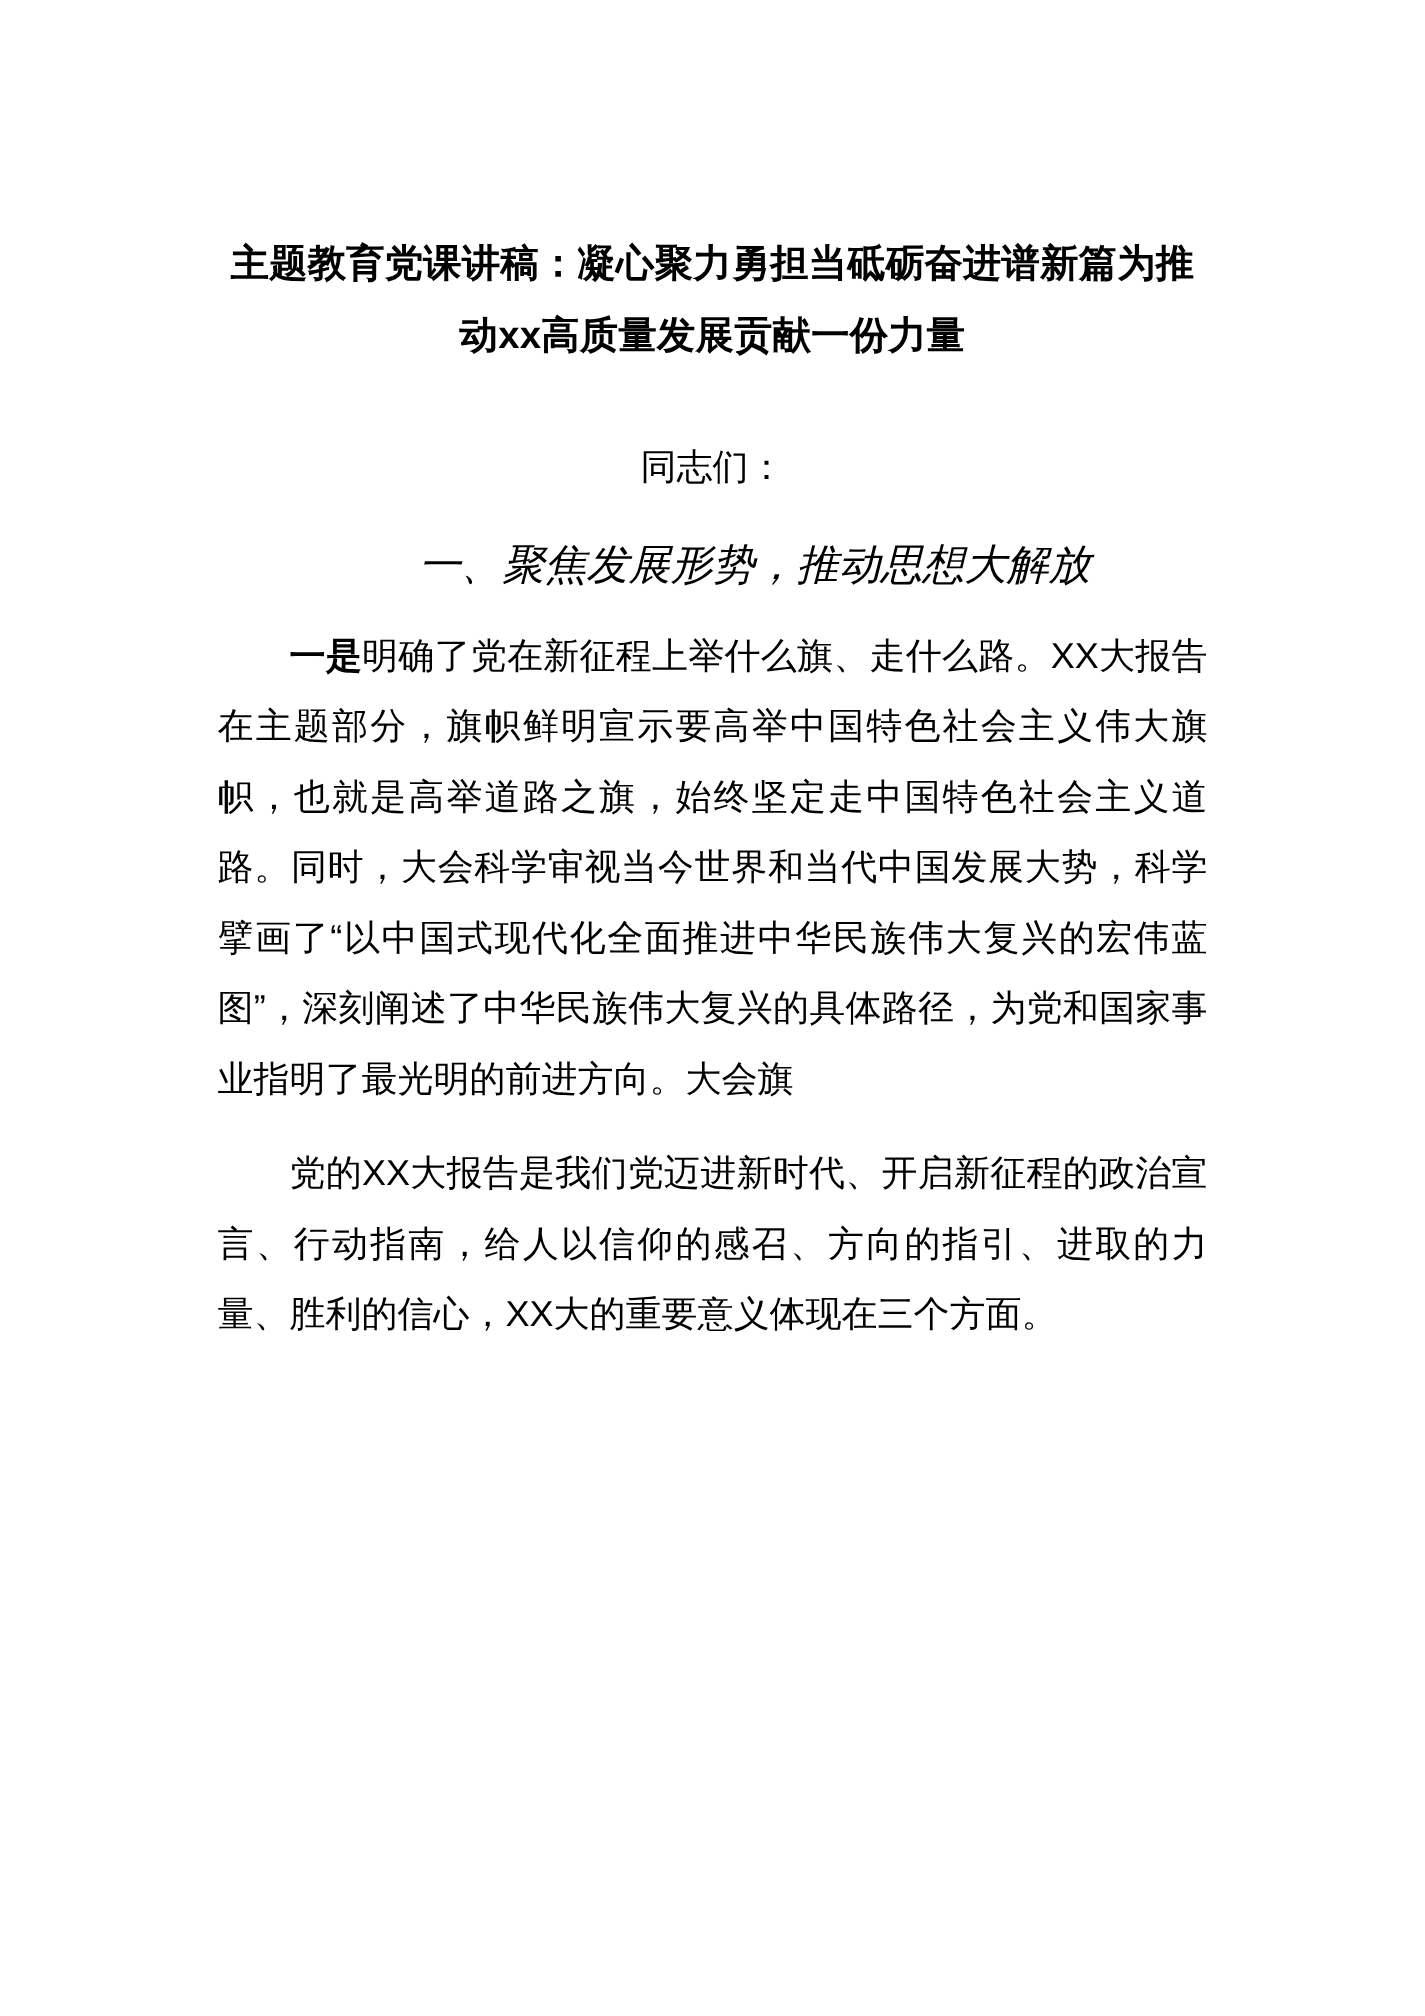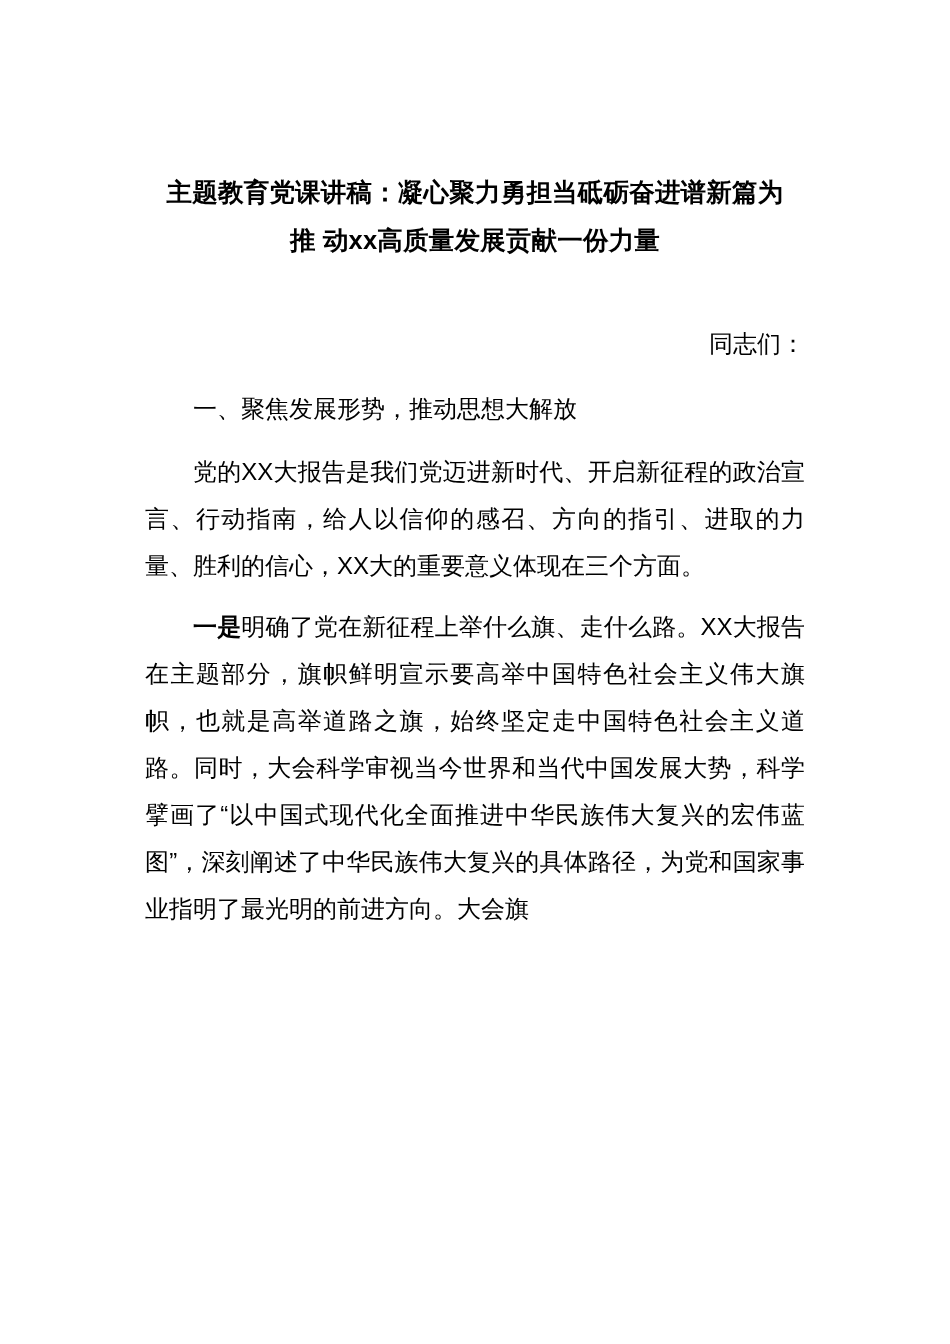--- a/index.html
+++ b/index.html
@@ -17,77 +17,78 @@
   }
   .page {
     position: relative;
     width: 950px;
     height: 1344px;
     background: #ffffff;
     box-sizing: border-box;
     padding: 0 145px 0 145px;
   }
   .doc-title {
-    margin: 16px;
+    margin: 0;
     padding-top: 152px;
     font-size: 25.5px;
     font-weight: bold;
     line-height: 48px;
     text-align: center;
     letter-spacing: 0.2px;
     word-break: break-all;
   }
   .salutation {
     margin: 0;
     padding-top: 40px;
     font-size: 24px;
     line-height: 47px;
-    text-align: right;
+    text-align: center;
     word-break: break-all;
   }
   .para {
     margin: 0;
     padding-top: 16px;
     font-size: 24px;
     line-height: 47px;
     text-align: justify;
     text-justify: inter-character;
     text-indent: 2em;
     word-break: break-all;
     -webkit-hyphens: none;
     hyphens: none;
   }
   .para.tight {
     padding-top: 14px;
   }
   .heading-para {
     margin: 0;
     padding-top: 18px;
-    font-size: 24px;
+    font-size: 28px;
     line-height: 47px;
     text-indent: 2em;
-    text-align: left;
+    text-align: center;
     word-break: break-all;
+    font-style: italic;
   }
   .lead {
     font-weight: bold;
   }
 </style>
 </head>
 <body>
 
 <div class="page">
 
   <h1 class="doc-title">
     <span>主题教育党课讲稿：凝心聚力勇担当砥砺奋进谱新篇为推</span>
     <span>动xx高质量发展贡献一份力量</span>
   </h1>
 
   <p class="salutation">同志们：</p>
 
 
   <p class="heading-para">一、聚焦发展形势，推动思想大解放</p>
 
+  <p class="para tight"><span class="lead">一是</span><span>明确了党在新征程上举什么旗、走什么路。XX大报告在主题部分，旗帜鲜明宣示要高举中国特色社会主义伟大旗帜，也就是高举道路之旗，始终坚定走中国特色社会主义道路。同时，大会科学审视当今世界和当代中国发展大势，科学擘画了“以中国式现代化全面推进中华民族伟大复兴的宏伟蓝图”，深刻阐述了中华民族伟大复兴的具体路径，为党和国家事业指明了最光明的前进方向。大会旗</span></p>
+
   <p class="para">党的XX大报告是我们党迈进新时代、开启新征程的政治宣言、行动指南，给人以信仰的感召、方向的指引、进取的力量、胜利的信心，XX大的重要意义体现在三个方面。</p>
-
-  <p class="para tight"><span class="lead">一是</span><span>明确了党在新征程上举什么旗、走什么路。XX大报告在主题部分，旗帜鲜明宣示要高举中国特色社会主义伟大旗帜，也就是高举道路之旗，始终坚定走中国特色社会主义道路。同时，大会科学审视当今世界和当代中国发展大势，科学擘画了“以中国式现代化全面推进中华民族伟大复兴的宏伟蓝图”，深刻阐述了中华民族伟大复兴的具体路径，为党和国家事业指明了最光明的前进方向。大会旗</span></p>
 
 </div>
 
 </body></html>

